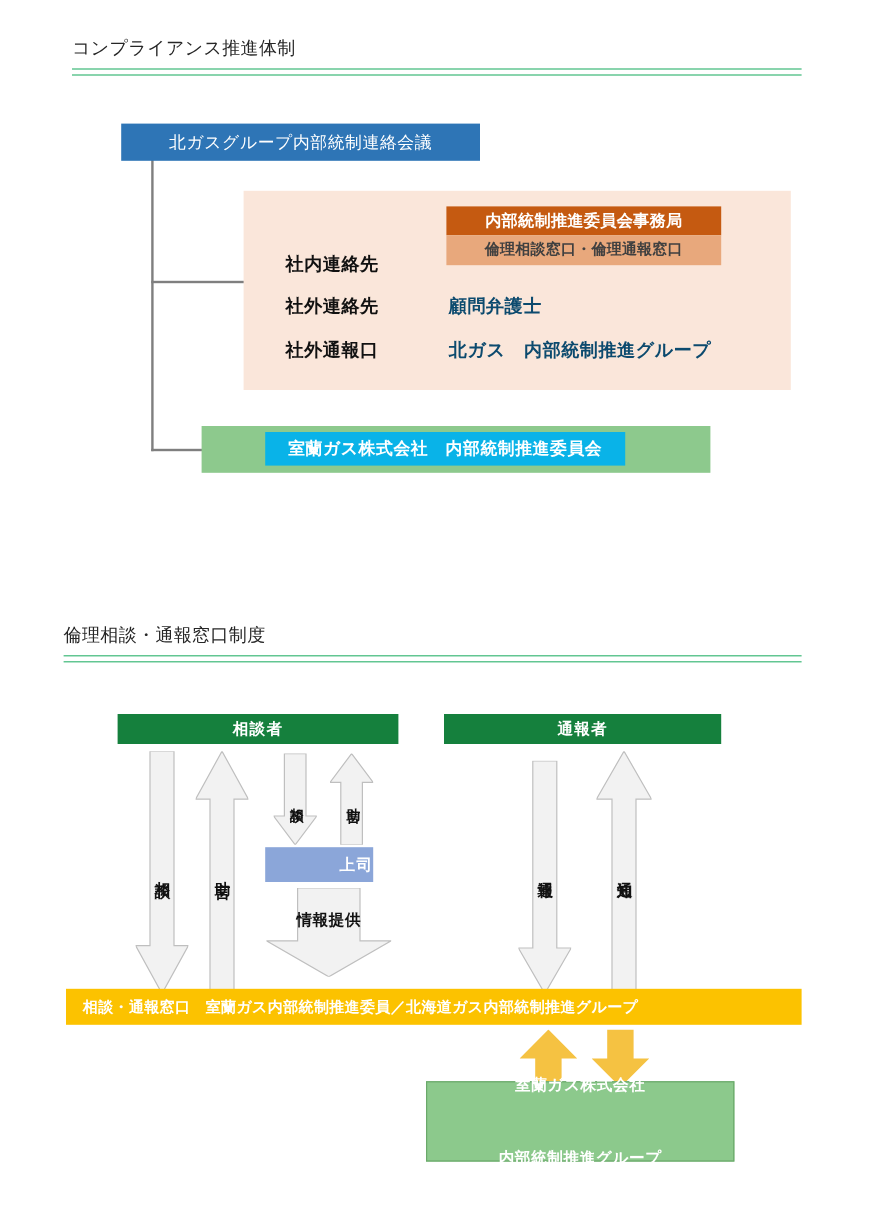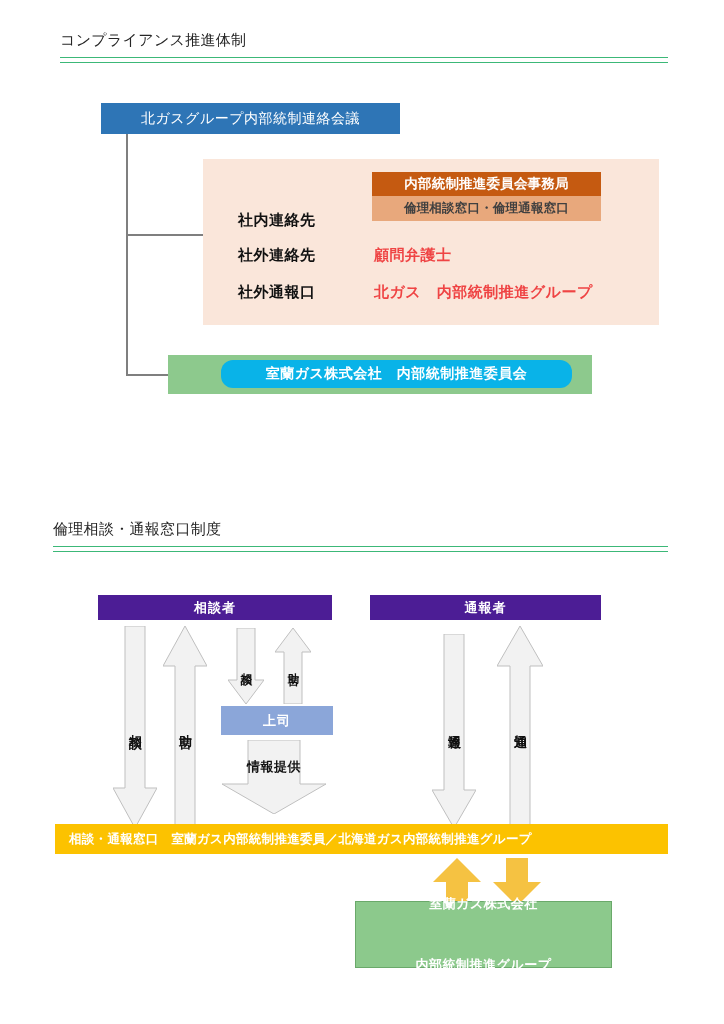--- a/index.html
+++ b/index.html
@@ -72,40 +72,40 @@
     font-size: 15px;
     font-weight: bold;
     color: #111111;
     white-space: nowrap;
     letter-spacing: 0.5px;
   }
   .row-value {
     position: absolute;
     font-size: 15px;
     font-weight: bold;
-    color: #ef4444;
+    color: #0c4a6e;
     white-space: nowrap;
     letter-spacing: 0.5px;
   }
   .green-band { background: #8dc98d; }
   .cyan-box {
     background: #09b3e8;
     color: #ffffff;
     font-weight: bold;
     font-size: 14px;
     letter-spacing: 0.5px;
   }
   .connector {
     position: absolute;
     background: #7f7f7f;
   }
 
   
   .actor-box {
-    background: #4c1d95;
+    background: #15803d;
     color: #ffffff;
     font-weight: bold;
     font-size: 13px;
     letter-spacing: 1px;
   }
   .boss-box {
     background: #8ba6d9;
     color: #ffffff;
     font-weight: bold;
     font-size: 13px;
@@ -183,21 +183,21 @@
 
   <div class="row-label" style="left:238px; top:211px;">社内連絡先</div>
 
   <div class="row-label" style="left:238px; top:246px;">社外連絡先</div>
   <div class="row-value" style="left:374px; top:246px;">顧問弁護士</div>
 
   <div class="row-label" style="left:238px; top:283px;">社外通報口</div>
   <div class="row-value" style="left:374px; top:283px;">北ガス　内部統制推進グループ</div>
 
   <div class="box green-band" style="left:168px; top:355px; width:424px; height:39px;"></div>
-  <div class="box cyan-box" style="left:221px; top:360px; width:351px; height:28px;border-radius:12px;">
+  <div class="box cyan-box" style="left:221px; top:360px; width:300px; height:28px;">
     <span>室蘭ガス株式会社　内部統制推進委員会</span>
   </div>
 
   <div class="section-title" style="left:53px; top:520px;">倫理相談・通報窓口制度</div>
   <div class="section-rule" style="left:53px; top:546px; width:615px;"></div>
 
   <div class="box actor-box" style="left:98px; top:595px; width:234px; height:25px;">
     <span>相談者</span>
   </div>
   <div class="box actor-box" style="left:370px; top:595px; width:231px; height:25px;">
@@ -225,21 +225,21 @@
   </div>
   <div class="arrow-label small" style="left:228px; top:640px; width:36px; height:48px;">相談</div>
 
   <div class="arrow" style="left:275px; top:628px; width:36px; height:76px;">
     <svg viewBox="0 0 36 76" preserveAspectRatio="none">
       <polygon points="18,0 36,24 27,24 27,76 9,76 9,24 0,24" fill="#f2f2f2" stroke="#bfbfbf" stroke-width="1"></polygon>
     </svg>
   </div>
   <div class="arrow-label small" style="left:275px; top:640px; width:36px; height:48px;">助言</div>
 
-  <div class="box boss-box" style="left:221px; top:706px; width:112px; height:29px;">
+  <div class="box boss-box" style="left:221px; top:706px; width:90px; height:29px;justify-content:flex-end;">
     <span>上司</span>
   </div>
 
   <div class="arrow" style="left:222px; top:740px; width:104px; height:74px;">
     <svg viewBox="0 0 104 74" preserveAspectRatio="none">
       <polygon points="26,0 78,0 78,44 104,44 52,74 0,44 26,44" fill="#f2f2f2" stroke="#bfbfbf" stroke-width="1"></polygon>
     </svg>
   </div>
   <div class="arrow-label horiz" style="left:238px; top:745px; width:72px; height:44px;">
       <span>情報提供</span>

